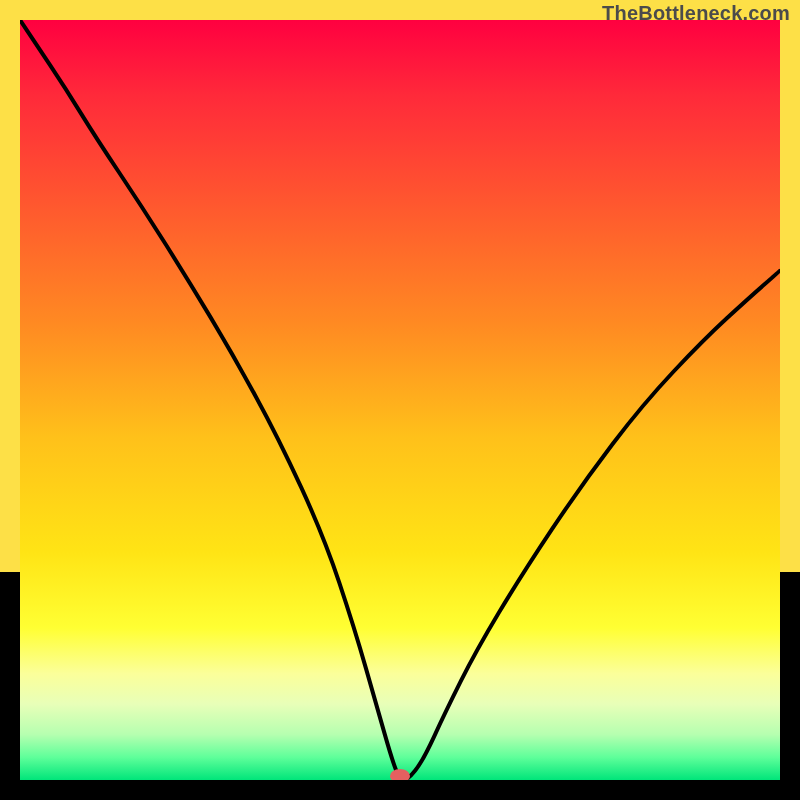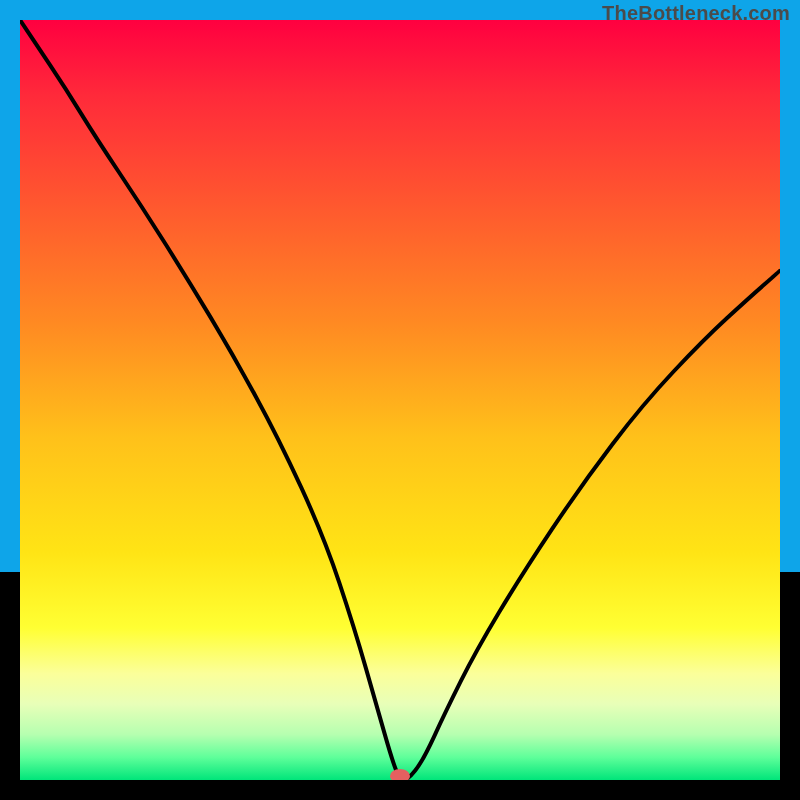--- a/index.html
+++ b/index.html
@@ -7,21 +7,21 @@
     padding: 0;
     width: 800px;
     height: 800px;
     background: #000;
     overflow: hidden;
   }
   .frame {
     position: relative;
     width: 800px;
     height: 572px;
-    background: #0ea5e9;
+    background: #fde047;
   }
   .plot-area {
     position: absolute;
     left: 20px;
     top: 20px;
     width: 760px;
     height: 760px;
     overflow: hidden;
   }
   .watermark {

